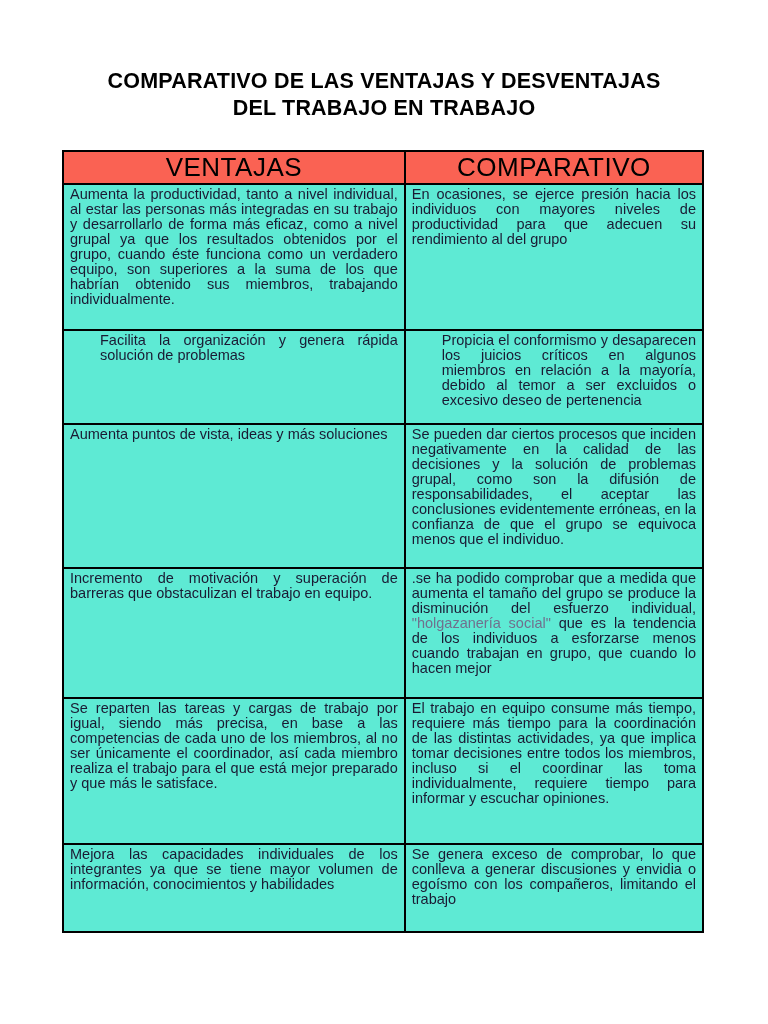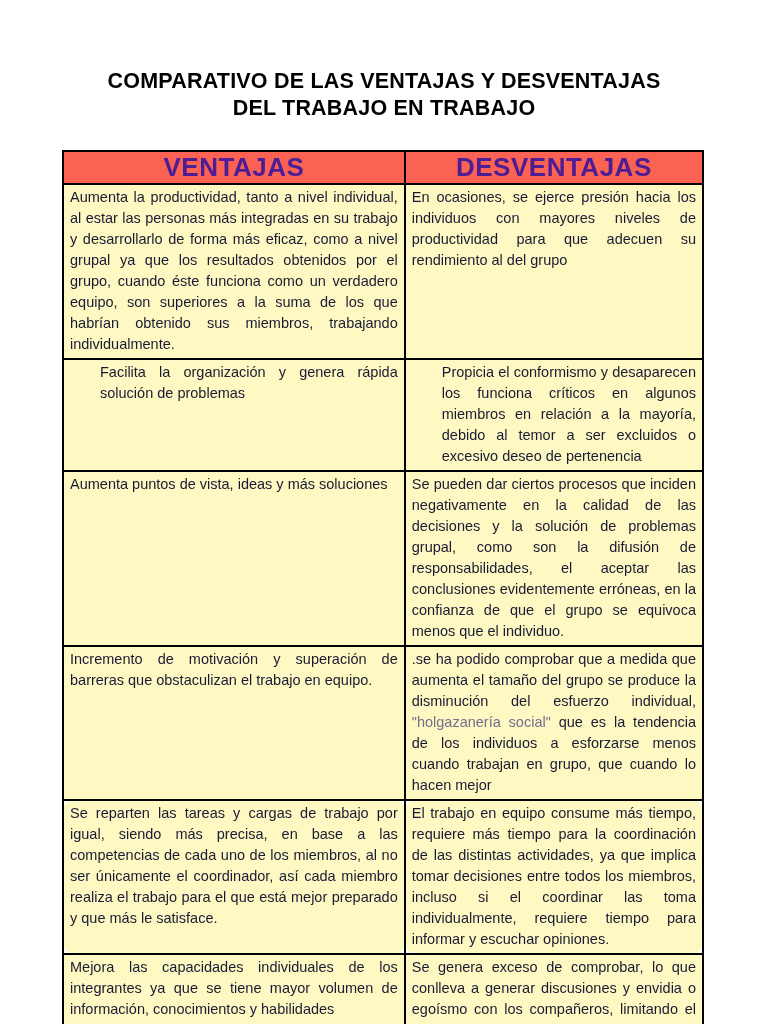--- a/index.html
+++ b/index.html
@@ -36,42 +36,42 @@
     border-collapse: collapse;
     table-layout: fixed;
   }
   .cmp-table col.col-ventajas   { width: 53.4%; }
   .cmp-table col.col-desventajas{ width: 46.6%; }
   .cmp-table th {
     background: #fa6253;
     border: 2.5px solid #000000;
     height: 29px;
     font-size: 26px;
-    font-weight: bold;
-    color: #4c1d95;
+    font-weight: normal;
+    color: #000000;
     text-align: center;
     vertical-align: middle;
     padding: 0;
     letter-spacing: 0.5px;
   }
   .cmp-table td {
-    background: #fef9c3;
+    background: #5eead4;
     border: 2px solid #000000;
     color: #1a1a33;
     font-size: 14.5px;
-    line-height: 21px;
+    line-height: 15px;
     padding: 2px 6px 3px 6px;
     vertical-align: top;
     text-align: justify;
   }
   tr.r0 td { height: 139px; }
   tr.r1 td { height: 87px; padding-left: 36px;  }
   tr.r2 td { height: 137px; }
   tr.r3 td { height: 123px; }
-  tr.r4 td { height: 139px; border-radius: 11px; }
+  tr.r4 td { height: 139px; }
   tr.r5 td { height: 81px; margin-top: 8px;  }
   .hl {
     color: #70708e;
   }
 </style>
 </head>
 <body>
 
 <div class="page">
 
@@ -81,31 +81,31 @@
   </h1>
 
   <table class="cmp-table">
     <colgroup>
       <col class="col-ventajas">
       <col class="col-desventajas">
     </colgroup>
     <thead>
       <tr>
         <th>VENTAJAS</th>
-        <th>DESVENTAJAS</th>
+        <th>COMPARATIVO</th>
       </tr>
     </thead>
     <tbody>
       <tr class="r0">
         <td>Aumenta la productividad, tanto a nivel individual, al estar las personas más integradas en su trabajo y desarrollarlo de forma más eficaz, como a nivel grupal ya que los resultados obtenidos por el grupo, cuando éste funciona como un verdadero equipo, son superiores a la suma de los que habrían obtenido sus miembros, trabajando individualmente.</td>
         <td>En ocasiones, se ejerce presión hacia los individuos con mayores niveles de productividad para que adecuen su rendimiento al del grupo</td>
       </tr>
       <tr class="r1">
         <td>Facilita la organización  y genera rápida solución de problemas</td>
-        <td>Propicia el conformismo y desaparecen los funciona críticos en algunos miembros en relación a la mayoría, debido al temor a ser excluidos o excesivo deseo de pertenencia</td>
+        <td>Propicia el conformismo y desaparecen los juicios críticos en algunos miembros en relación a la mayoría, debido al temor a ser excluidos o excesivo deseo de pertenencia</td>
       </tr>
       <tr class="r2">
         <td>Aumenta puntos de vista, ideas y más soluciones</td>
         <td>Se pueden dar ciertos procesos que inciden negativamente en la calidad de las decisiones y la solución de problemas grupal, como son la difusión de responsabilidades, el aceptar las conclusiones evidentemente erróneas, en la confianza de que el grupo se equivoca menos que el individuo.</td>
       </tr>
       <tr class="r3">
         <td>Incremento de motivación y superación de barreras que obstaculizan el trabajo en equipo.</td>
         <td>
           <span>.se ha podido comprobar que a medida que aumenta el tamaño del grupo se produce la disminución del esfuerzo individual, </span><span class="hl">"holgazanería social"</span><span> que es la tendencia de los individuos a esforzarse menos cuando trabajan en grupo, que cuando lo hacen mejor</span>
         </td>

